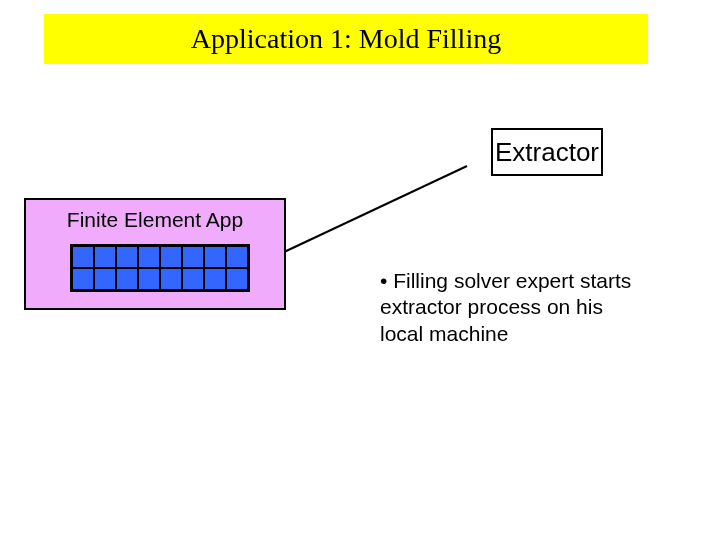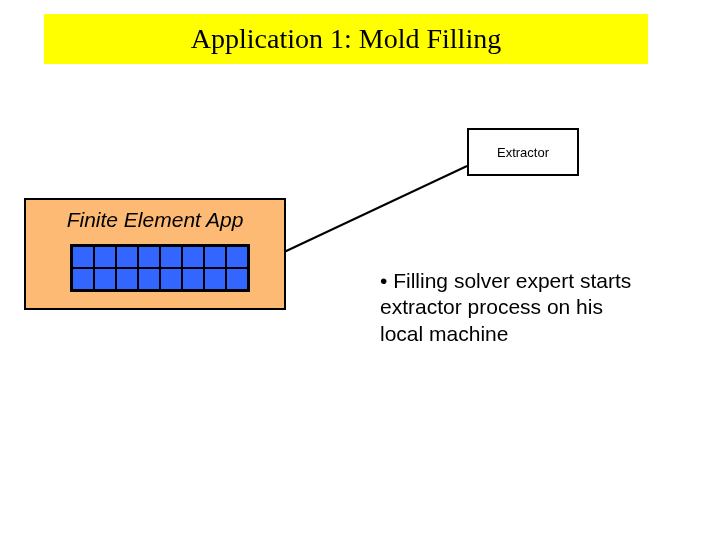--- a/index.html
+++ b/index.html
@@ -25,42 +25,41 @@
     background: #ffff00;
     display: flex;
     align-items: center;
     justify-content: center;
   }
   .title-text {
     font-size: 28px;
   }
   .extractor-box {
     position: absolute;
-    left: 467px;
+    left: 491px;
     top: 128px;
     width: 108px;
     height: 44px;
     background: #fff;
     border: 2px solid #000;
     display: flex;
     align-items: center;
     justify-content: center;
     font-family: Arial, Helvetica, sans-serif;
-    font-size: 13px;
+    font-size: 26px;
     text-align: center;
   }
   .fe-box {
     position: absolute;
     left: 24px;
     top: 198px;
     width: 258px;
     height: 108px;
-    background: #fdba74;
+    background: #f0abfc;
     border: 2px solid #000;
-    font-style: italic;
   }
   .fe-label {
     position: absolute;
     top: 8px;
     left: 0;
     right: 0;
     text-align: center;
     font-family: Arial, Helvetica, sans-serif;
     font-size: 21px;
   }

